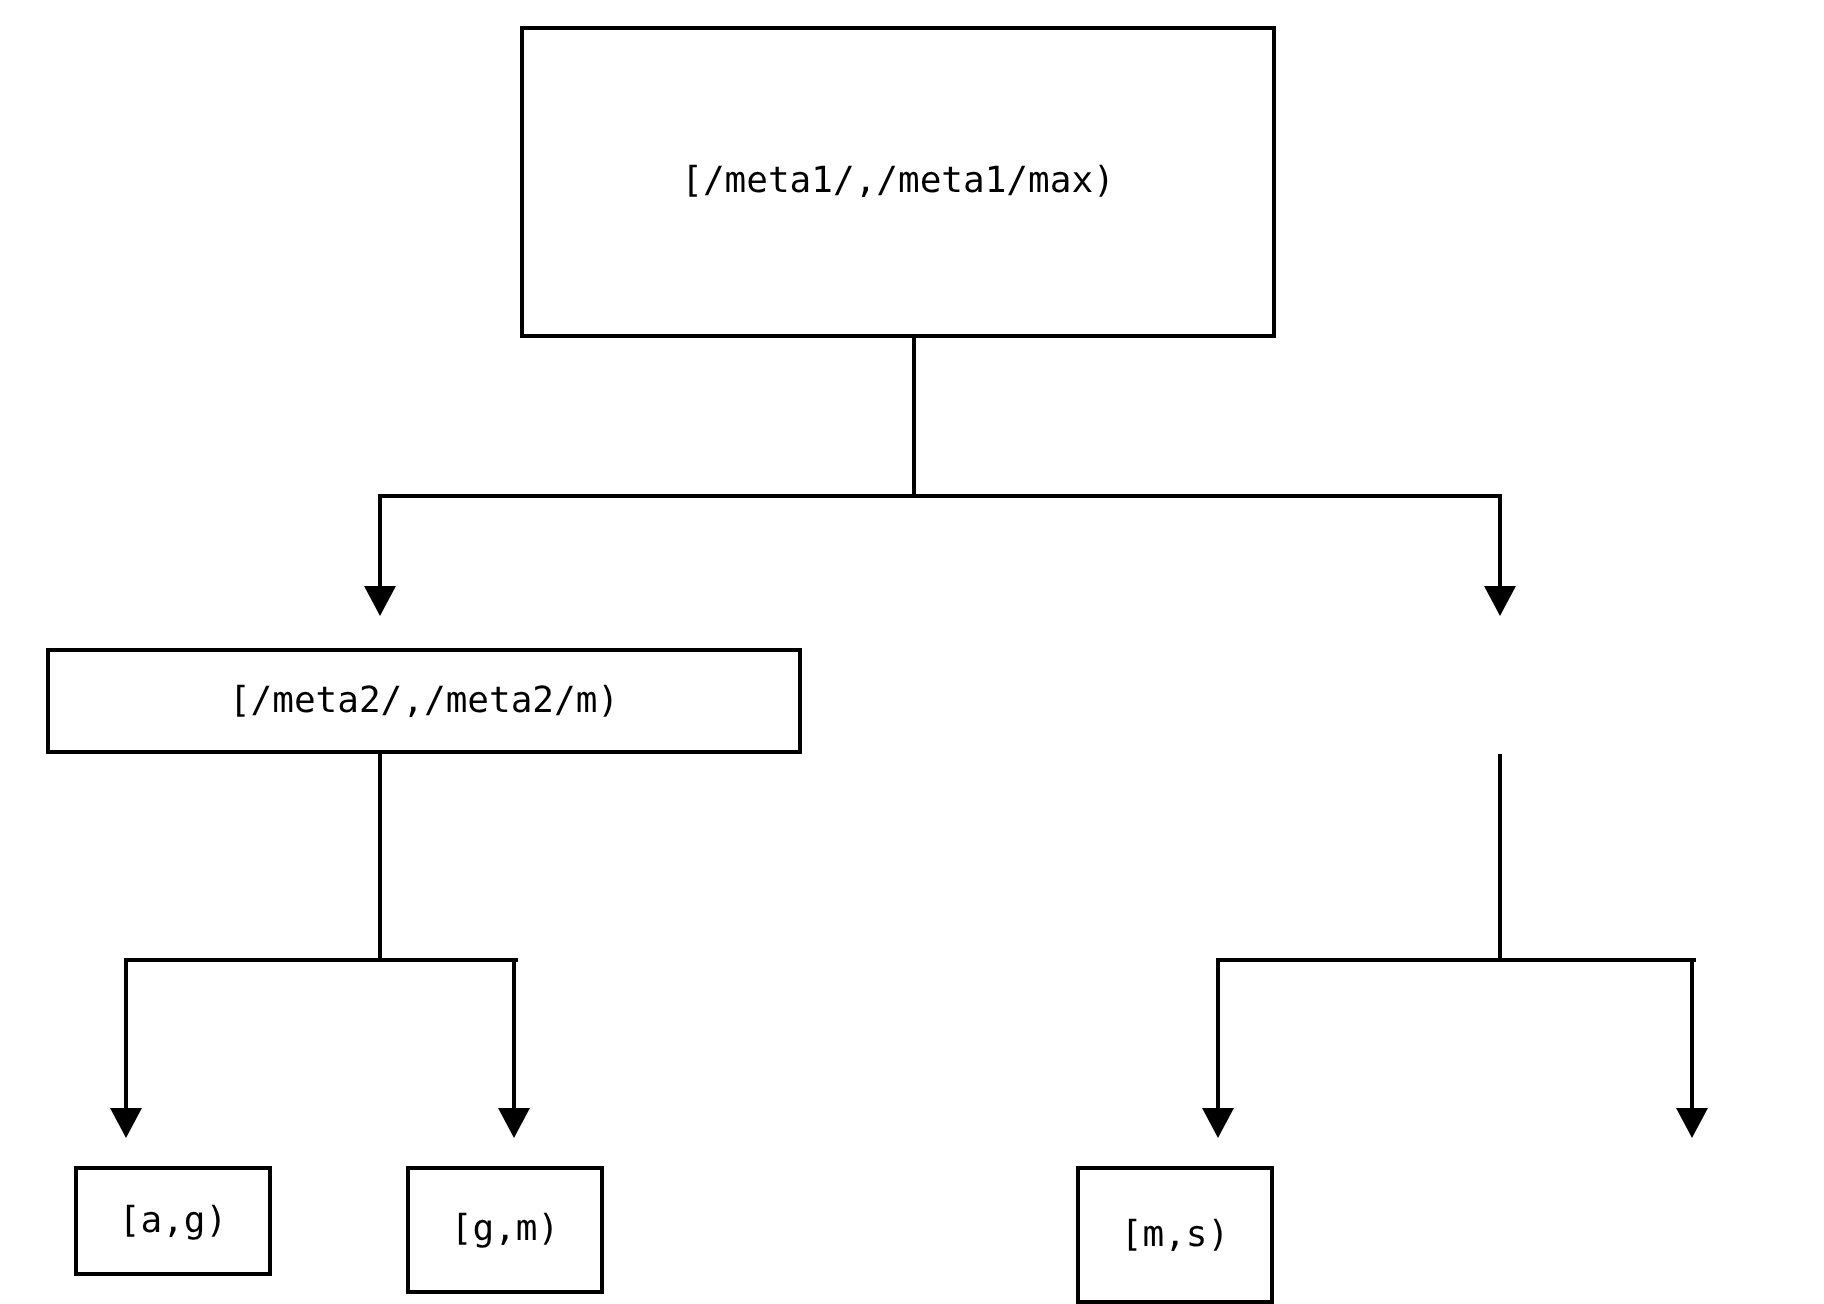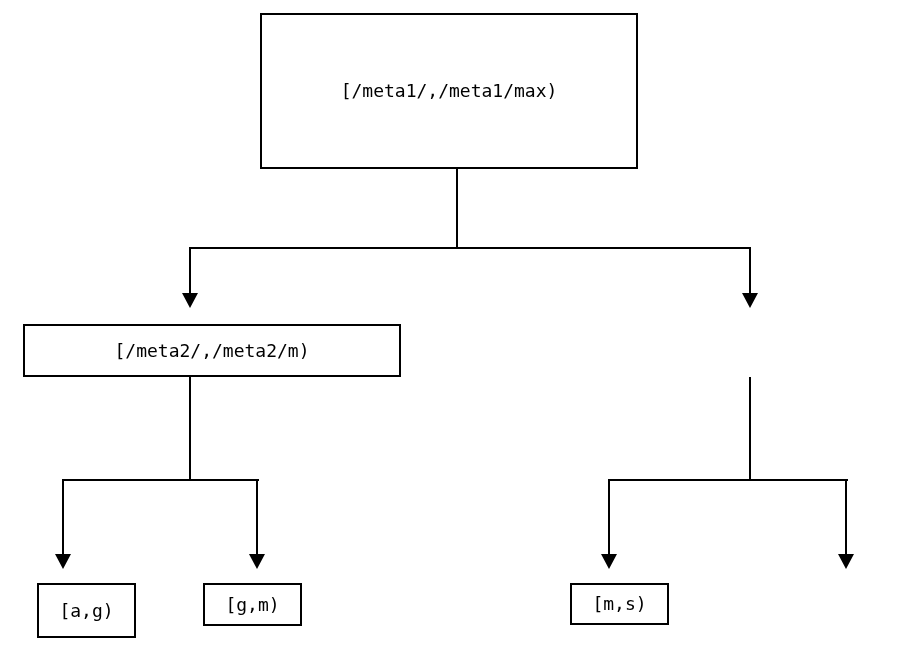--- a/index.html
+++ b/index.html
@@ -41,22 +41,22 @@
     border-left: 8px solid transparent;
     border-right: 8px solid transparent;
     border-top: 15px solid #000000;
   }
 
   
   .node-root       { left: 260px; top: 13px;  width: 378px; height: 156px; }
   .node-meta2-left { left: 23px;  top: 324px; width: 378px; height: 53px; }
   .node-meta2-right{ left: 582px; top: 324px; width: 320px; height: 53px; }
   .node-leaf-ag    { left: 8px;   top: 583px; width: 99px;  height: 55px; margin-left: 29px; }
-  .node-leaf-gm    { left: 203px; top: 583px; width: 99px;  height: 43px; }
-  .node-leaf-ms    { left: 570px; top: 583px; width: 99px;  height: 42px; text-align: right; }
+  .node-leaf-gm    { left: 203px; top: 583px; width: 99px;  height: 64px; }
+  .node-leaf-ms    { left: 538px; top: 583px; width: 99px;  height: 69px; text-align: right; }
   .node-leaf-smax  { left: 778px; top: 583px; width: 126px; height: 55px; }
 
   
   .v-root        { left: 456px; top: 169px; height: 80px; }
   .h-level1      { left: 189px; top: 247px; width: 562px; }
   .v-l1-left     { left: 189px; top: 247px; height: 46px; }
   .v-l1-right    { left: 749px; top: 247px; height: 46px; }
   .a-l1-left     { left: 182px; top: 293px; }
   .a-l1-right    { left: 742px; top: 293px; }
 

